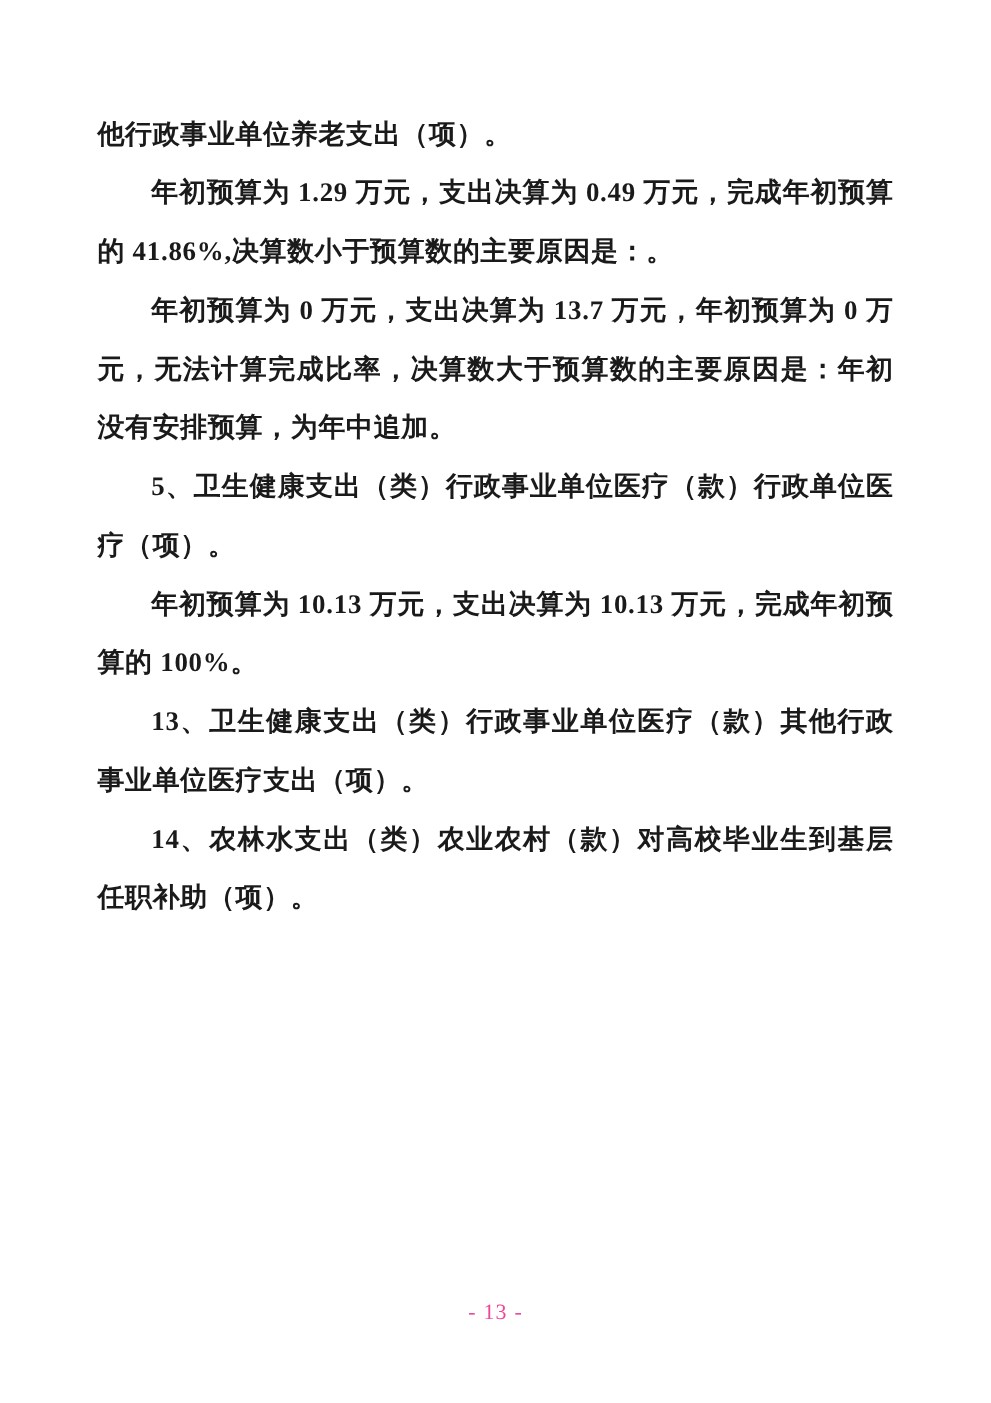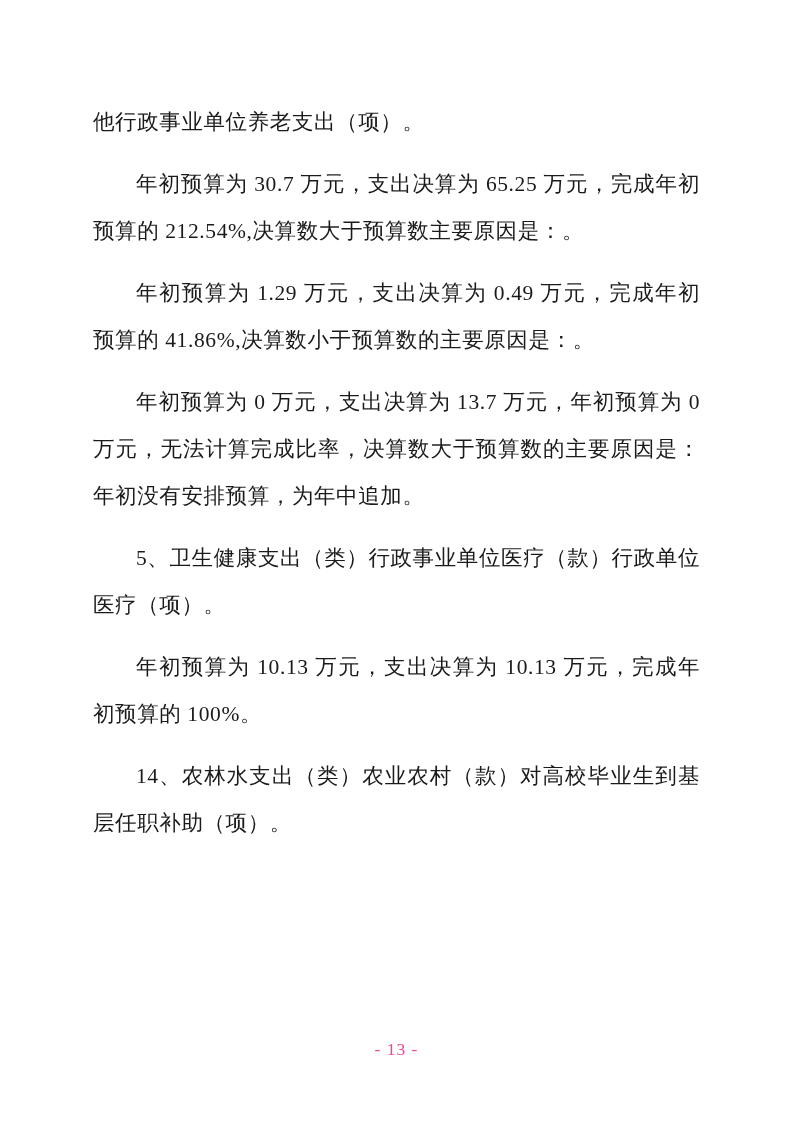--- a/index.html
+++ b/index.html
@@ -25,22 +25,23 @@
     padding: 84px 78px 60px 78px;
   }
   .body-text {
     font-size: 21.5px;
     line-height: 47px;
     letter-spacing: 0.6px;
     text-align: justify;
     text-justify: inter-ideograph;
   }
   .para {
-    margin: 15px;
+    margin: 0;
     text-indent: 0;
+    font-weight: bold;
   }
   .para.indent {
     text-indent: 43px;
   }
   .footer {
     position: absolute;
     left: 0;
     right: 0;
     bottom: 62px;
     text-align: center;
@@ -48,21 +49,21 @@
     letter-spacing: 1px;
     color: #ec4899;
   }
 </style>
 </head>
 <body>
 
 <div class="page">
   <div class="body-text">
     <p class="para">他行政事业单位养老支出（项）。</p>
-    <p class="para indent">年初预算为 30.7 万元，支出决算为 65.25 万元，完成年初预算的 212.54%,决算数大于预算数主要原因是：。</p>
     <p class="para indent">年初预算为 1.29 万元，支出决算为 0.49 万元，完成年初预算的 41.86%,决算数小于预算数的主要原因是：。</p>
     <p class="para indent">年初预算为 0 万元，支出决算为 13.7 万元，年初预算为 0 万元，无法计算完成比率，决算数大于预算数的主要原因是：年初没有安排预算，为年中追加。</p>
     <p class="para indent">5、卫生健康支出（类）行政事业单位医疗（款）行政单位医疗（项）。</p>
     <p class="para indent">年初预算为 10.13 万元，支出决算为 10.13 万元，完成年初预算的 100%。</p>
+    <p class="para indent">13、卫生健康支出（类）行政事业单位医疗（款）其他行政事业单位医疗支出（项）。</p>
     <p class="para indent">14、农林水支出（类）农业农村（款）对高校毕业生到基层任职补助（项）。</p>
   </div>
   <div class="footer">- 13 -</div>
 </div>
 
 </body></html>

